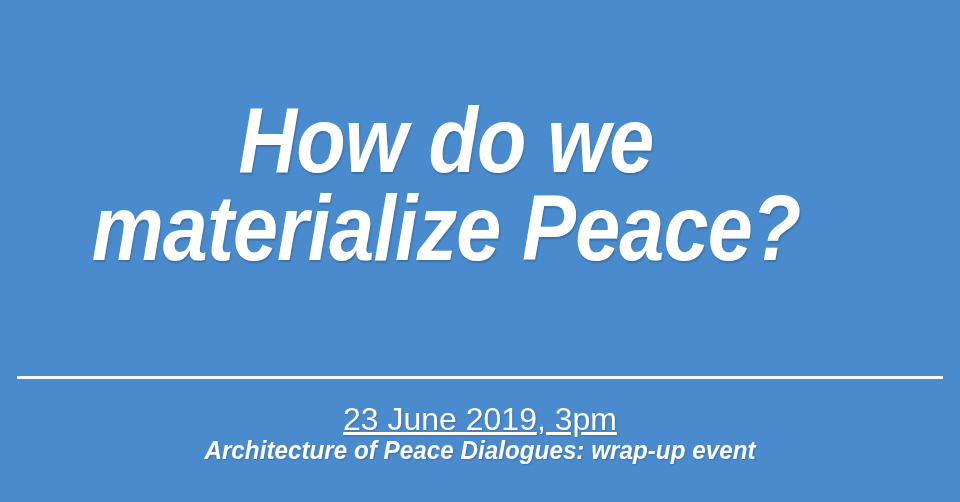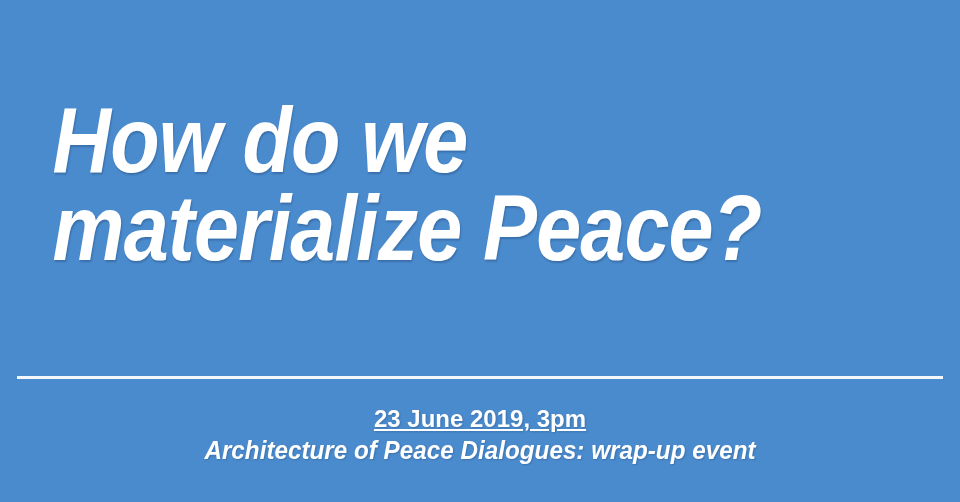--- a/index.html
+++ b/index.html
@@ -18,23 +18,24 @@
     width: 960px;
     height: 502px;
     background: #4a8bce;
     box-sizing: border-box;
     overflow: hidden;
   }
 
   
   #title-block {
     position: absolute;
-    left: 0;
+    left: 8px;
     top: 96px;
     width: 876px;
+    text-align: center;
   }
 
   .title-line {
     display: block;
     color: #ffffff;
     font-family: "Liberation Sans", sans-serif;
     font-weight: bold;
     font-style: italic;
     font-size: 92px;
     line-height: 88px;
@@ -61,23 +62,23 @@
     left: 0;
     top: 404px;
     width: 960px;
     text-align: center;
   }
 
   #event-date {
     display: block;
     color: #ffffff;
     font-family: "Liberation Sans", sans-serif;
-    font-weight: bold;
+    font-weight: normal;
     font-style: normal;
-    font-size: 24px;
+    font-size: 32px;
     line-height: 30px;
     text-decoration: underline;
     text-underline-offset: 2px;
     white-space: nowrap;
     text-shadow: 1px 1px 2px rgba(20, 50, 85, 0.28);
   }
 
   #event-subtitle {
     display: block;
     color: #ffffff;

